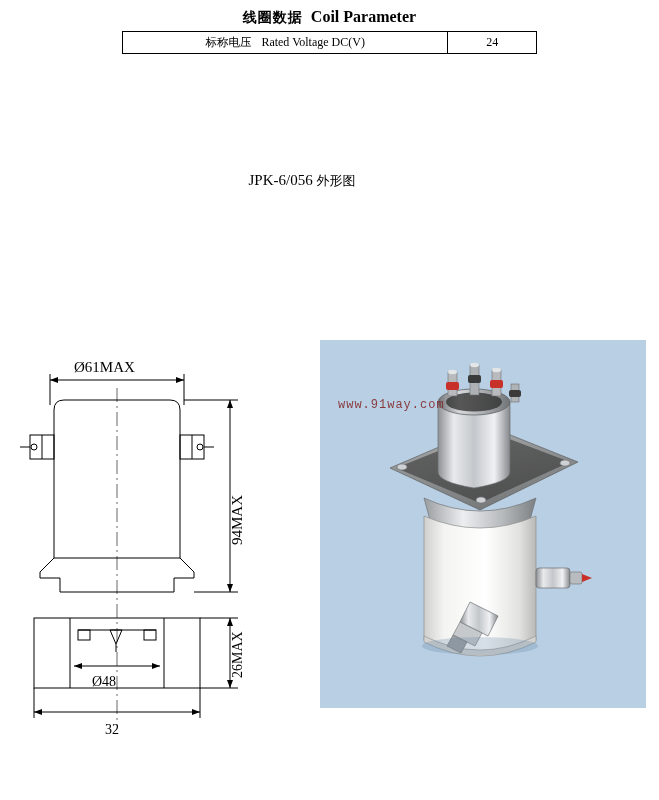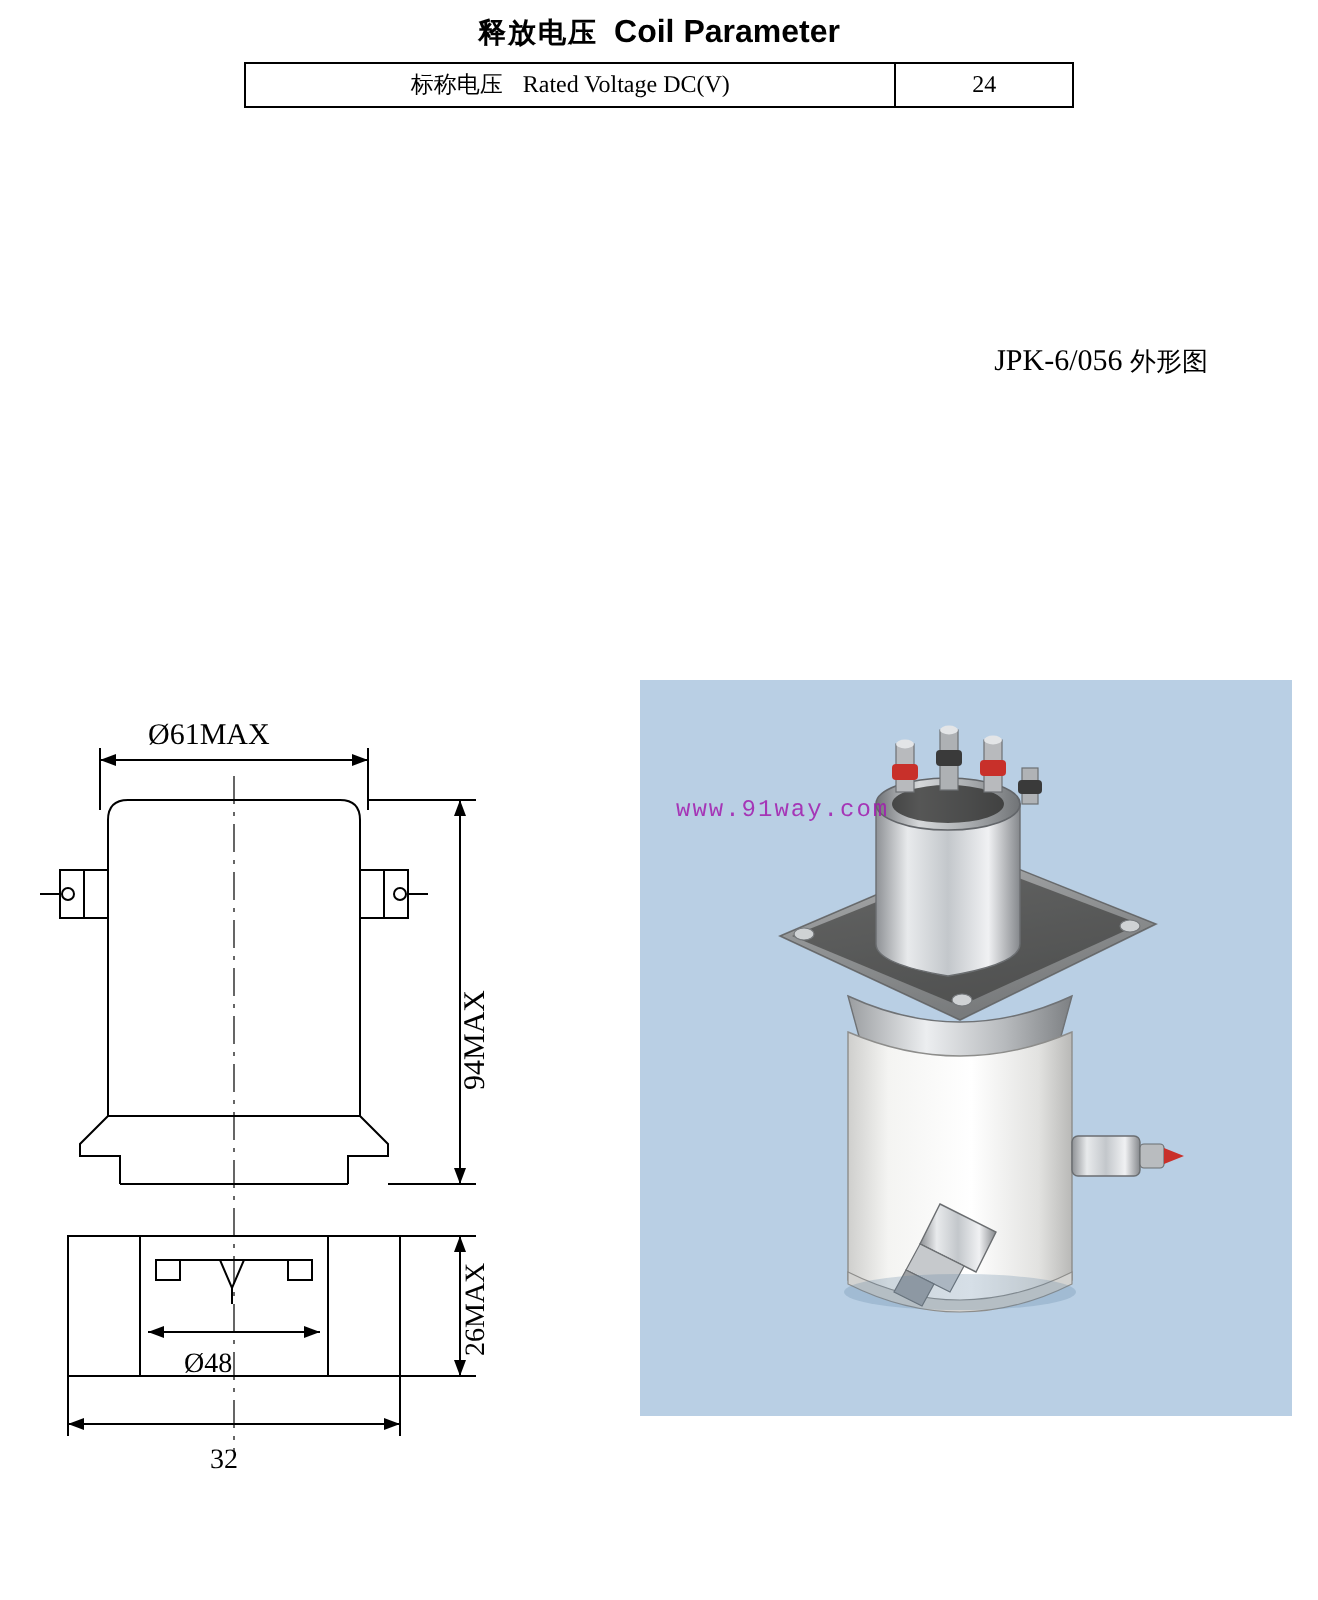--- a/index.html
+++ b/index.html
@@ -25,21 +25,21 @@
     text-align: center;
     white-space: nowrap;
   }
   .title-cn {
     font-family: "Liberation Sans", sans-serif;
     font-size: 14px;
     font-weight: bold;
     letter-spacing: 1px;
   }
   .title-en {
-    font-family: Liberation Sans, sans-serif;
+    font-family: Liberation Serif, serif;
     font-size: 16px;
     font-weight: bold;
     margin-left: 8px;
   }
 
   
   .coil-table {
     position: absolute;
     top: 31px;
     left: 122px;
@@ -76,21 +76,21 @@
     font-size: 12px;
     margin-top: 24px;
   }
 
   
   .model-caption {
     position: absolute;
     top: 172px;
     left: 0;
     width: 604px;
-    text-align: right;
+    text-align: center;
     font-size: 15px;
     font-family: "Liberation Serif", serif;
   }
   .model-caption .cn {
     font-family: "Liberation Sans", sans-serif;
     font-size: 13px;
   }
 
   
   .drawing {
@@ -112,30 +112,30 @@
     background: #b9cfe4;
     overflow: hidden;
   }
   .photo svg { display:block; }
   .watermark {
     position: absolute;
     left: 18px;
     top: 58px;
     font-family: "Liberation Mono", monospace;
     font-size: 12px;
-    color: #a21caf;
+    color: #7f1d1d;
     letter-spacing: 1px;
     opacity: .85;
   }
 </style>
 </head>
 <body>
 
 <div class="title-row">
-  <span class="title-cn">释放电压</span><span class="title-en">Coil Parameter</span>
+  <span class="title-cn">线圈数据</span><span class="title-en">Coil Parameter</span>
 </div>
 
 <table class="coil-table">
   <tbody>
     <tr>
       <td class="label">
         <span class="lbl-cn">标称电压</span><span class="lbl-en">Rated Voltage DC(V)</span>
       </td>
       <td class="value">
         <span class="val">24</span>

